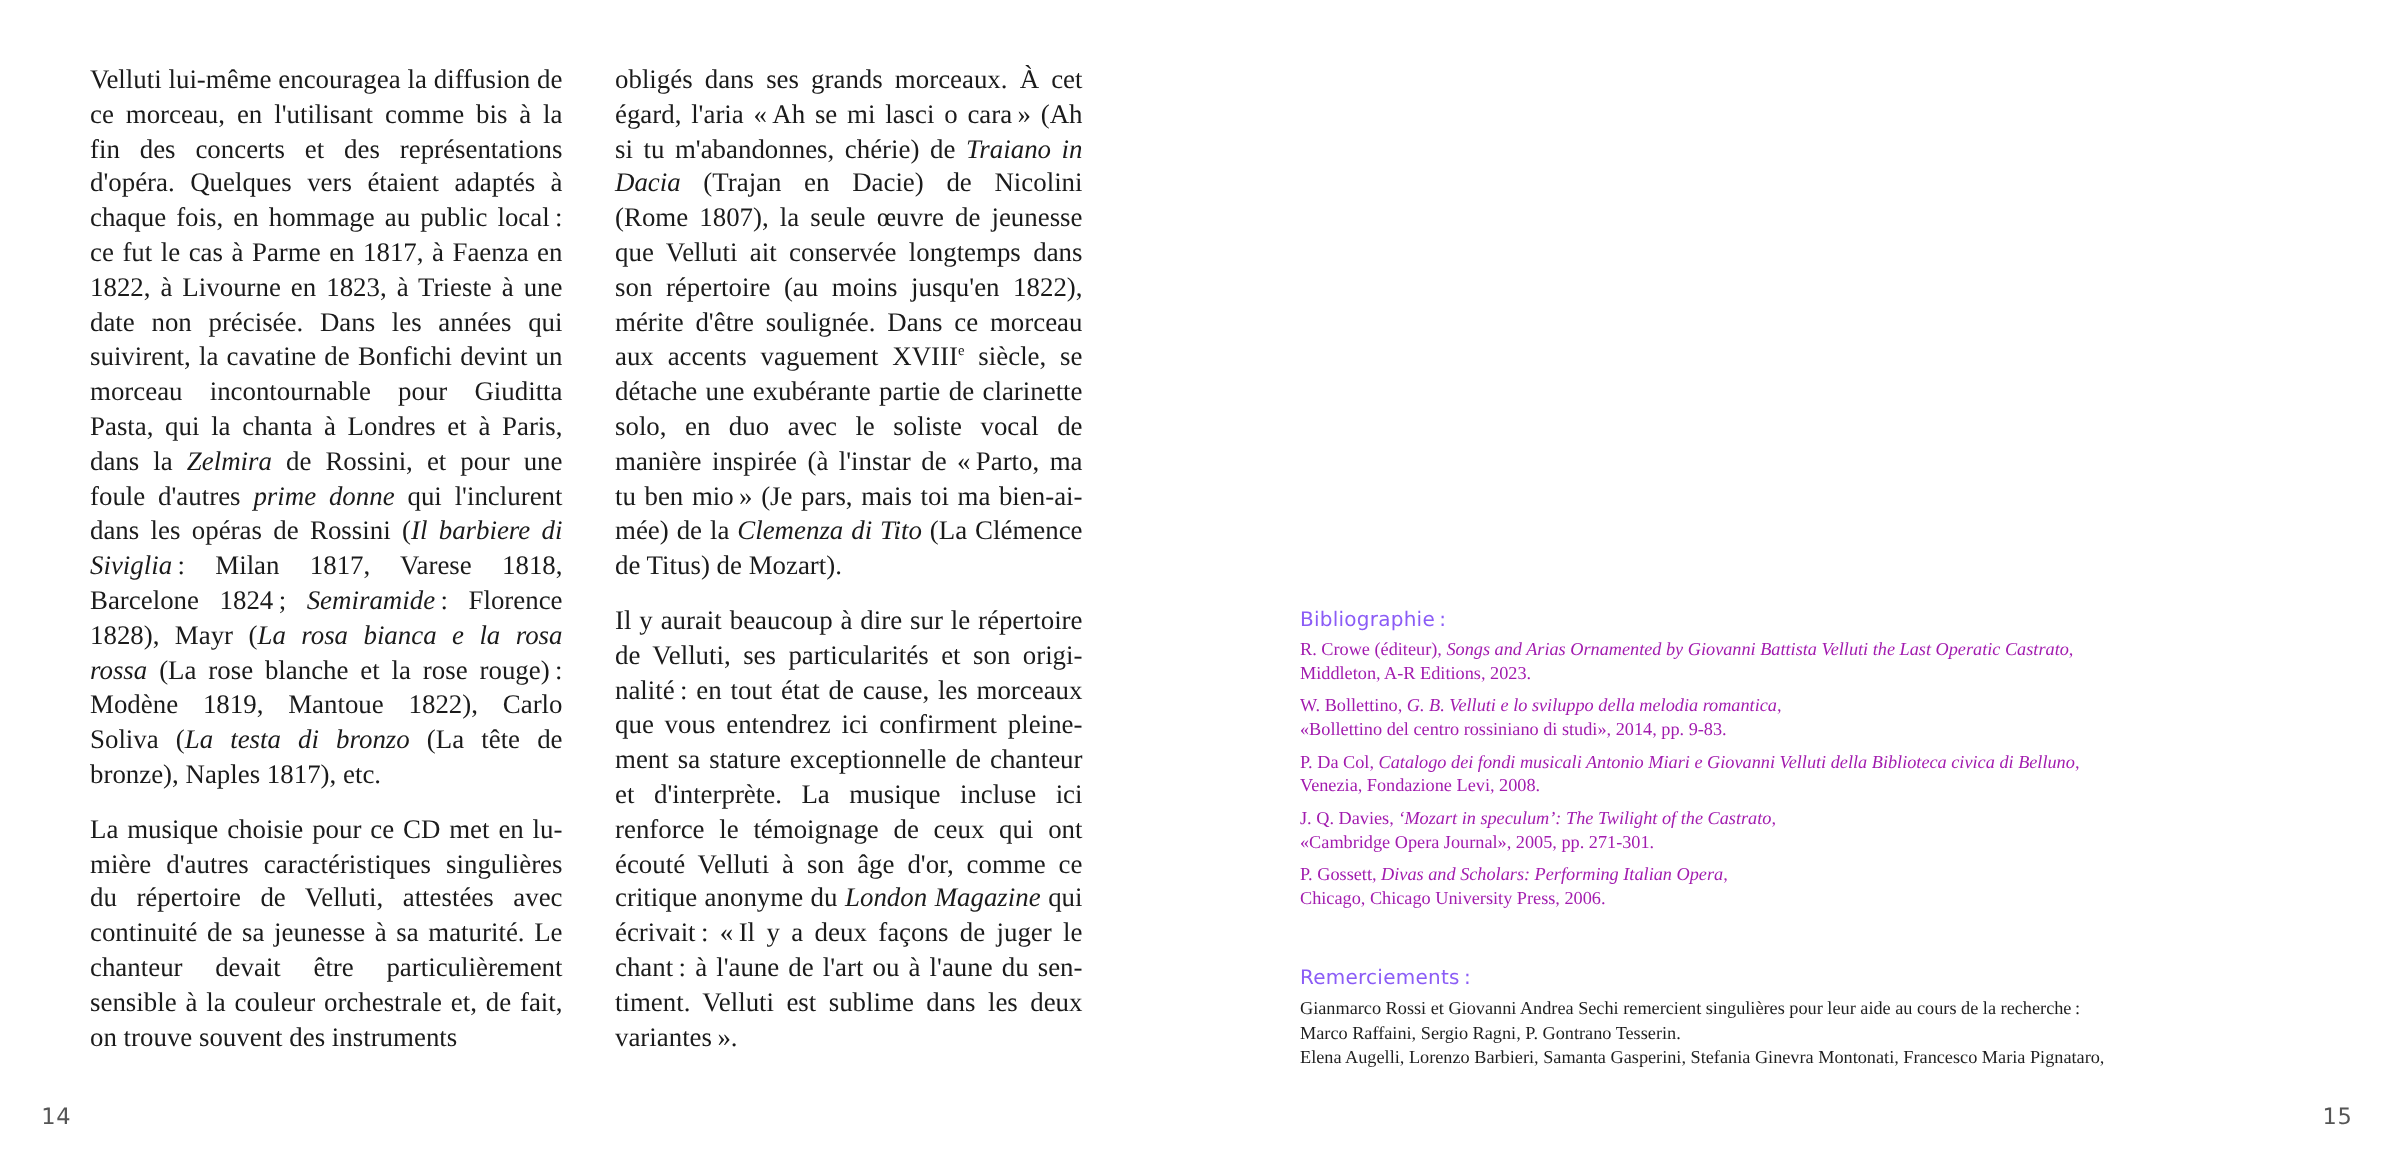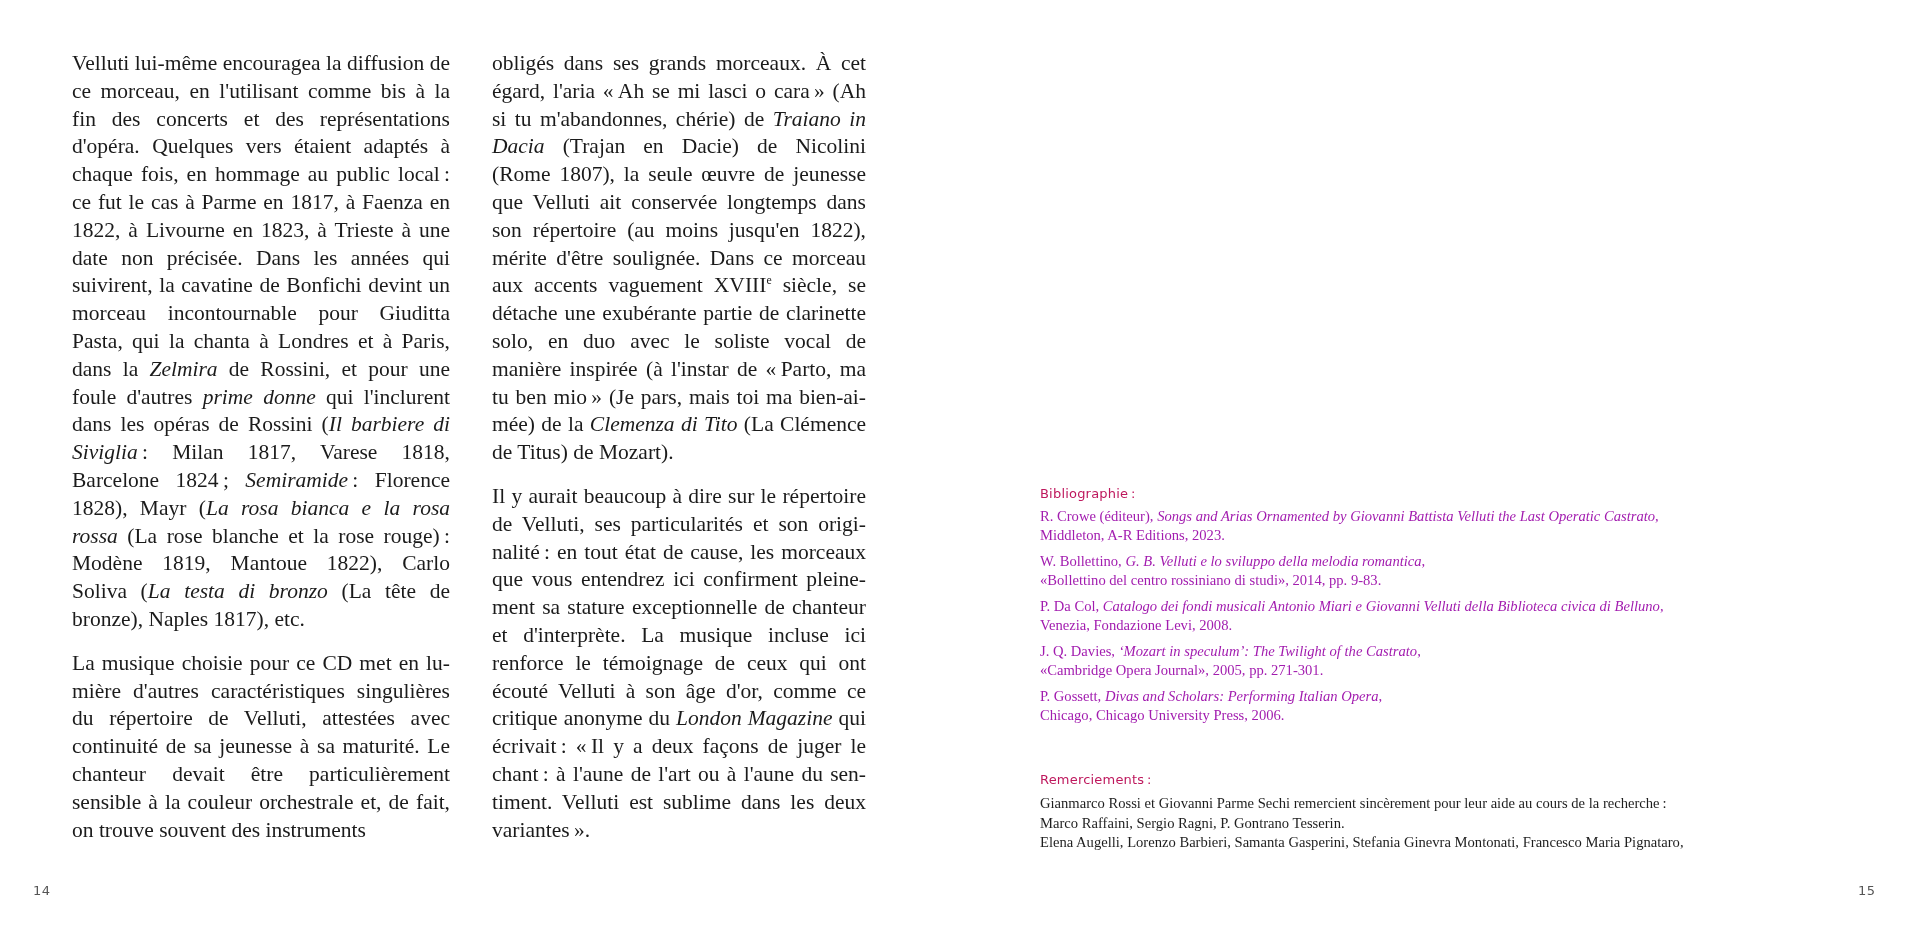--- a/index.html
+++ b/index.html
@@ -15,30 +15,30 @@
       text-align: justify; hyphens: manual;
     }
     .col p { margin: 0 0 16px 16px; }
     .col-1 { left: 56px; width: 394px; }
     .col-2 { left: 476px; width: 390px; }
     .col i { font-style: italic; }
     sup { font-size: 0.55em; vertical-align: 0.7em; line-height: 0; }
 
     .pagenum {
       position: absolute; top: 883px;
-      font-family: "DejaVu Sans", sans-serif; font-size: 13px; color: #555;
+      font-family: "DejaVu Sans", sans-serif; font-size: 18px; color: #555;
       letter-spacing: 0.5px;
     }
     .pagenum-left { left: 33px; }
     .pagenum-right { left: 905px; }
 
     .side { position: absolute; left: 87px; width: 720px; }
     .section-head {
-      font-family: "DejaVu Sans", sans-serif; font-size: 13px; font-weight: normal;
-      color: #be185d; margin: 0; letter-spacing: 0.2px;
+      font-family: "DejaVu Sans", sans-serif; font-size: 16px; font-weight: normal;
+      color: #8b5cf6; margin: 0; letter-spacing: 0.2px;
     }
     .bib { top: 486px; }
     .thanks { top: 772px; }
     .ref {
       font-family: "Liberation Serif", "DejaVu Serif", serif;
       font-size: 14.6px; line-height: 19px; margin: 0 0 7px 0; color: #a21caf;
     }
     .bib .section-head { margin-bottom: 6px; }
     .thanks .section-head { margin-bottom: 7px; }
     .thanks-text {
@@ -84,19 +84,19 @@
         </p>
         <p class="ref">
           <span class="line"><span>P. Gossett, </span><i>Divas and Scholars: Performing Italian Opera</i><span>,</span></span>
           <span class="line"><span>Chicago, Chicago University Press, 2006.</span></span>
         </p>
       </div>
   </div>
   <div class="side thanks">
     <h2 class="section-head">Remerciements :</h2>
     <p class="thanks-text">
-      <span class="line">Gianmarco Rossi et Giovanni Parme Sechi remercient sincèrement pour leur aide au cours de la recherche :</span>
+      <span class="line">Gianmarco Rossi et Giovanni Andrea Sechi remercient singulières pour leur aide au cours de la recherche :</span>
       <span class="line">Marco Raffaini, Sergio Ragni, P. Gontrano Tesserin.</span>
       <span class="line">Elena Augelli, Lorenzo Barbieri, Samanta Gasperini, Stefania Ginevra Montonati, Francesco Maria Pignataro,</span>
     </p>
   </div>
   <div class="pagenum pagenum-right">15</div>
 </div>
 
 </body></html>

